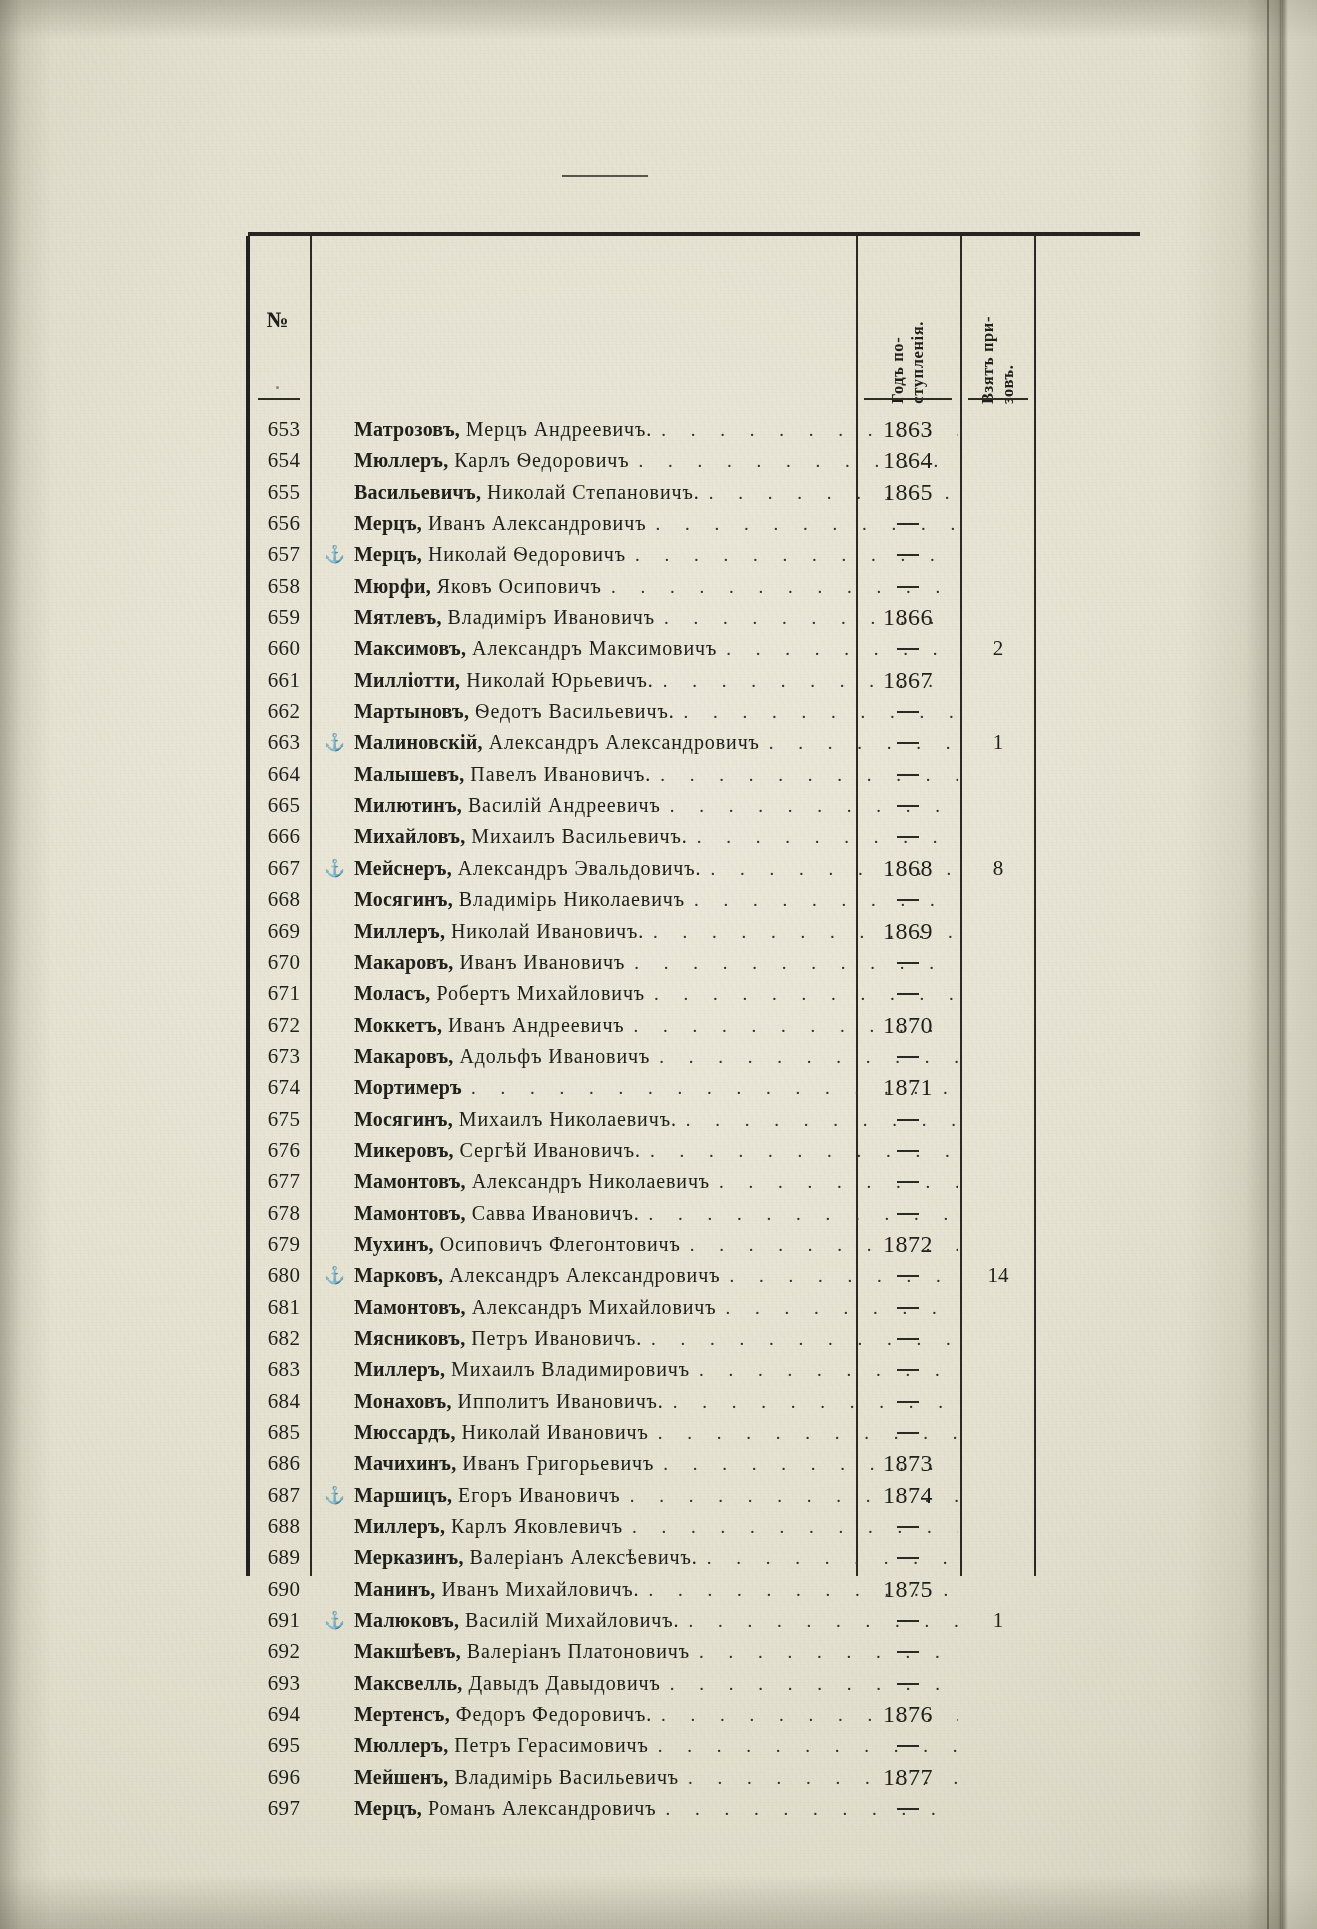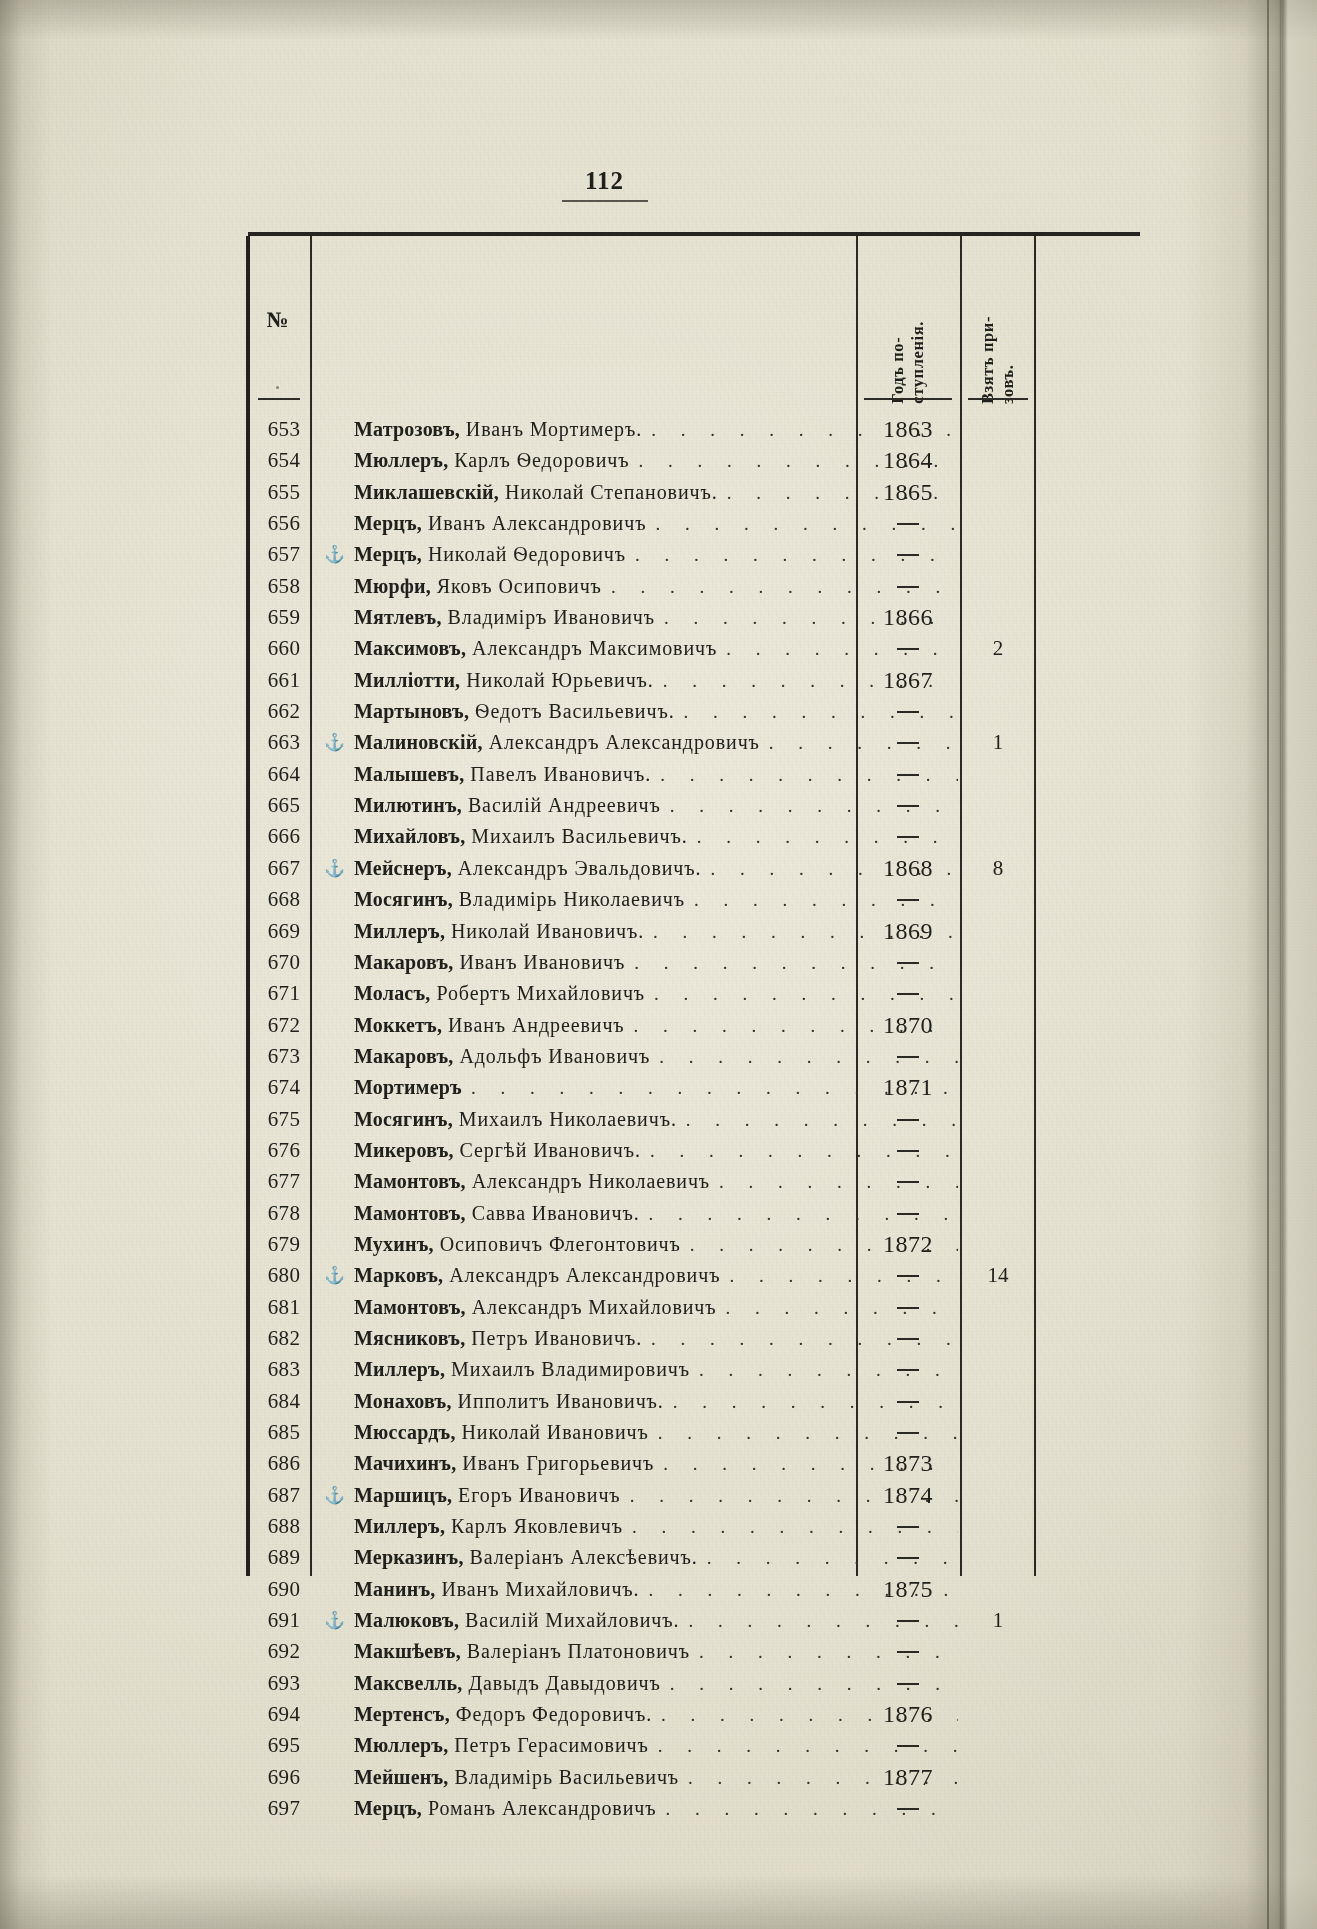--- a/index.html
+++ b/index.html
@@ -256,21 +256,20 @@
 <body>
 
 <div class="page">
   <div class="paper-field"></div>
   <div class="paper-grain"></div>
   <div class="edge-top"></div>
   <div class="edge-left"></div>
   <div class="edge-bottom"></div>
 
   <div class="folio">
-    <div class="folio-num">112</div>
     <div class="folio-rule"></div>
   </div>
 
   <div class="table-wrap">
     <div class="rule-top"></div>
 
     <div class="grid">
 
       <div class="vrule heavy" style="left:0px;   height:1340px;"></div>
       <div class="vrule" style="left:64px;  height:1340px;"></div>
@@ -293,33 +292,33 @@
 
         <div class="hrule" style="left:12px;  width:42px; top:162px;"></div>
         <div class="hrule" style="left:618px; width:88px; top:162px;"></div>
         <div class="hrule" style="left:722px; width:60px; top:162px;"></div>
         <div class="speck" style="left:30px; top:150px;"></div>
       </div>
 
       <div class="tbody" id="rows">
           <div class="row">
             <div class="c-no">653</div>
-            <div class="c-name"><span class="surname">Матрозовъ,</span><span class="given"> Иванъ Мортимеръ.</span><span class="leader">. . . . . . . . . . . . . . . . . . . . .</span></div>
+            <div class="c-name"><span class="surname">Матрозовъ,</span><span class="given"> Мерцъ Андреевичъ.</span><span class="leader">. . . . . . . . . . . . . . . . . . . . .</span></div>
             <div class="c-year">1863</div>
             <div class="c-call"></div>
           </div>
           <div class="row">
             <div class="c-no">654</div>
             <div class="c-name"><span class="surname">Мюллеръ,</span><span class="given"> Карлъ Ѳедоровичъ</span><span class="leader">. . . . . . . . . . . . . . . . . . . . .</span></div>
             <div class="c-year">1864</div>
             <div class="c-call"></div>
           </div>
           <div class="row">
             <div class="c-no">655</div>
-            <div class="c-name"><span class="surname">Миклашевскій,</span><span class="given"> Николай Степановичъ.</span><span class="leader">. . . . . . . . . . . . . . . . . . . . .</span></div>
+            <div class="c-name"><span class="surname">Васильевичъ,</span><span class="given"> Николай Степановичъ.</span><span class="leader">. . . . . . . . . . . . . . . . . . . . .</span></div>
             <div class="c-year">1865</div>
             <div class="c-call"></div>
           </div>
           <div class="row">
             <div class="c-no">656</div>
             <div class="c-name"><span class="surname">Мерцъ,</span><span class="given"> Иванъ Александровичъ</span><span class="leader">. . . . . . . . . . . . . . . . . . . . .</span></div>
             <div class="c-year"><span class="dash"></span></div>
             <div class="c-call"></div>
           </div>
           <div class="row">

